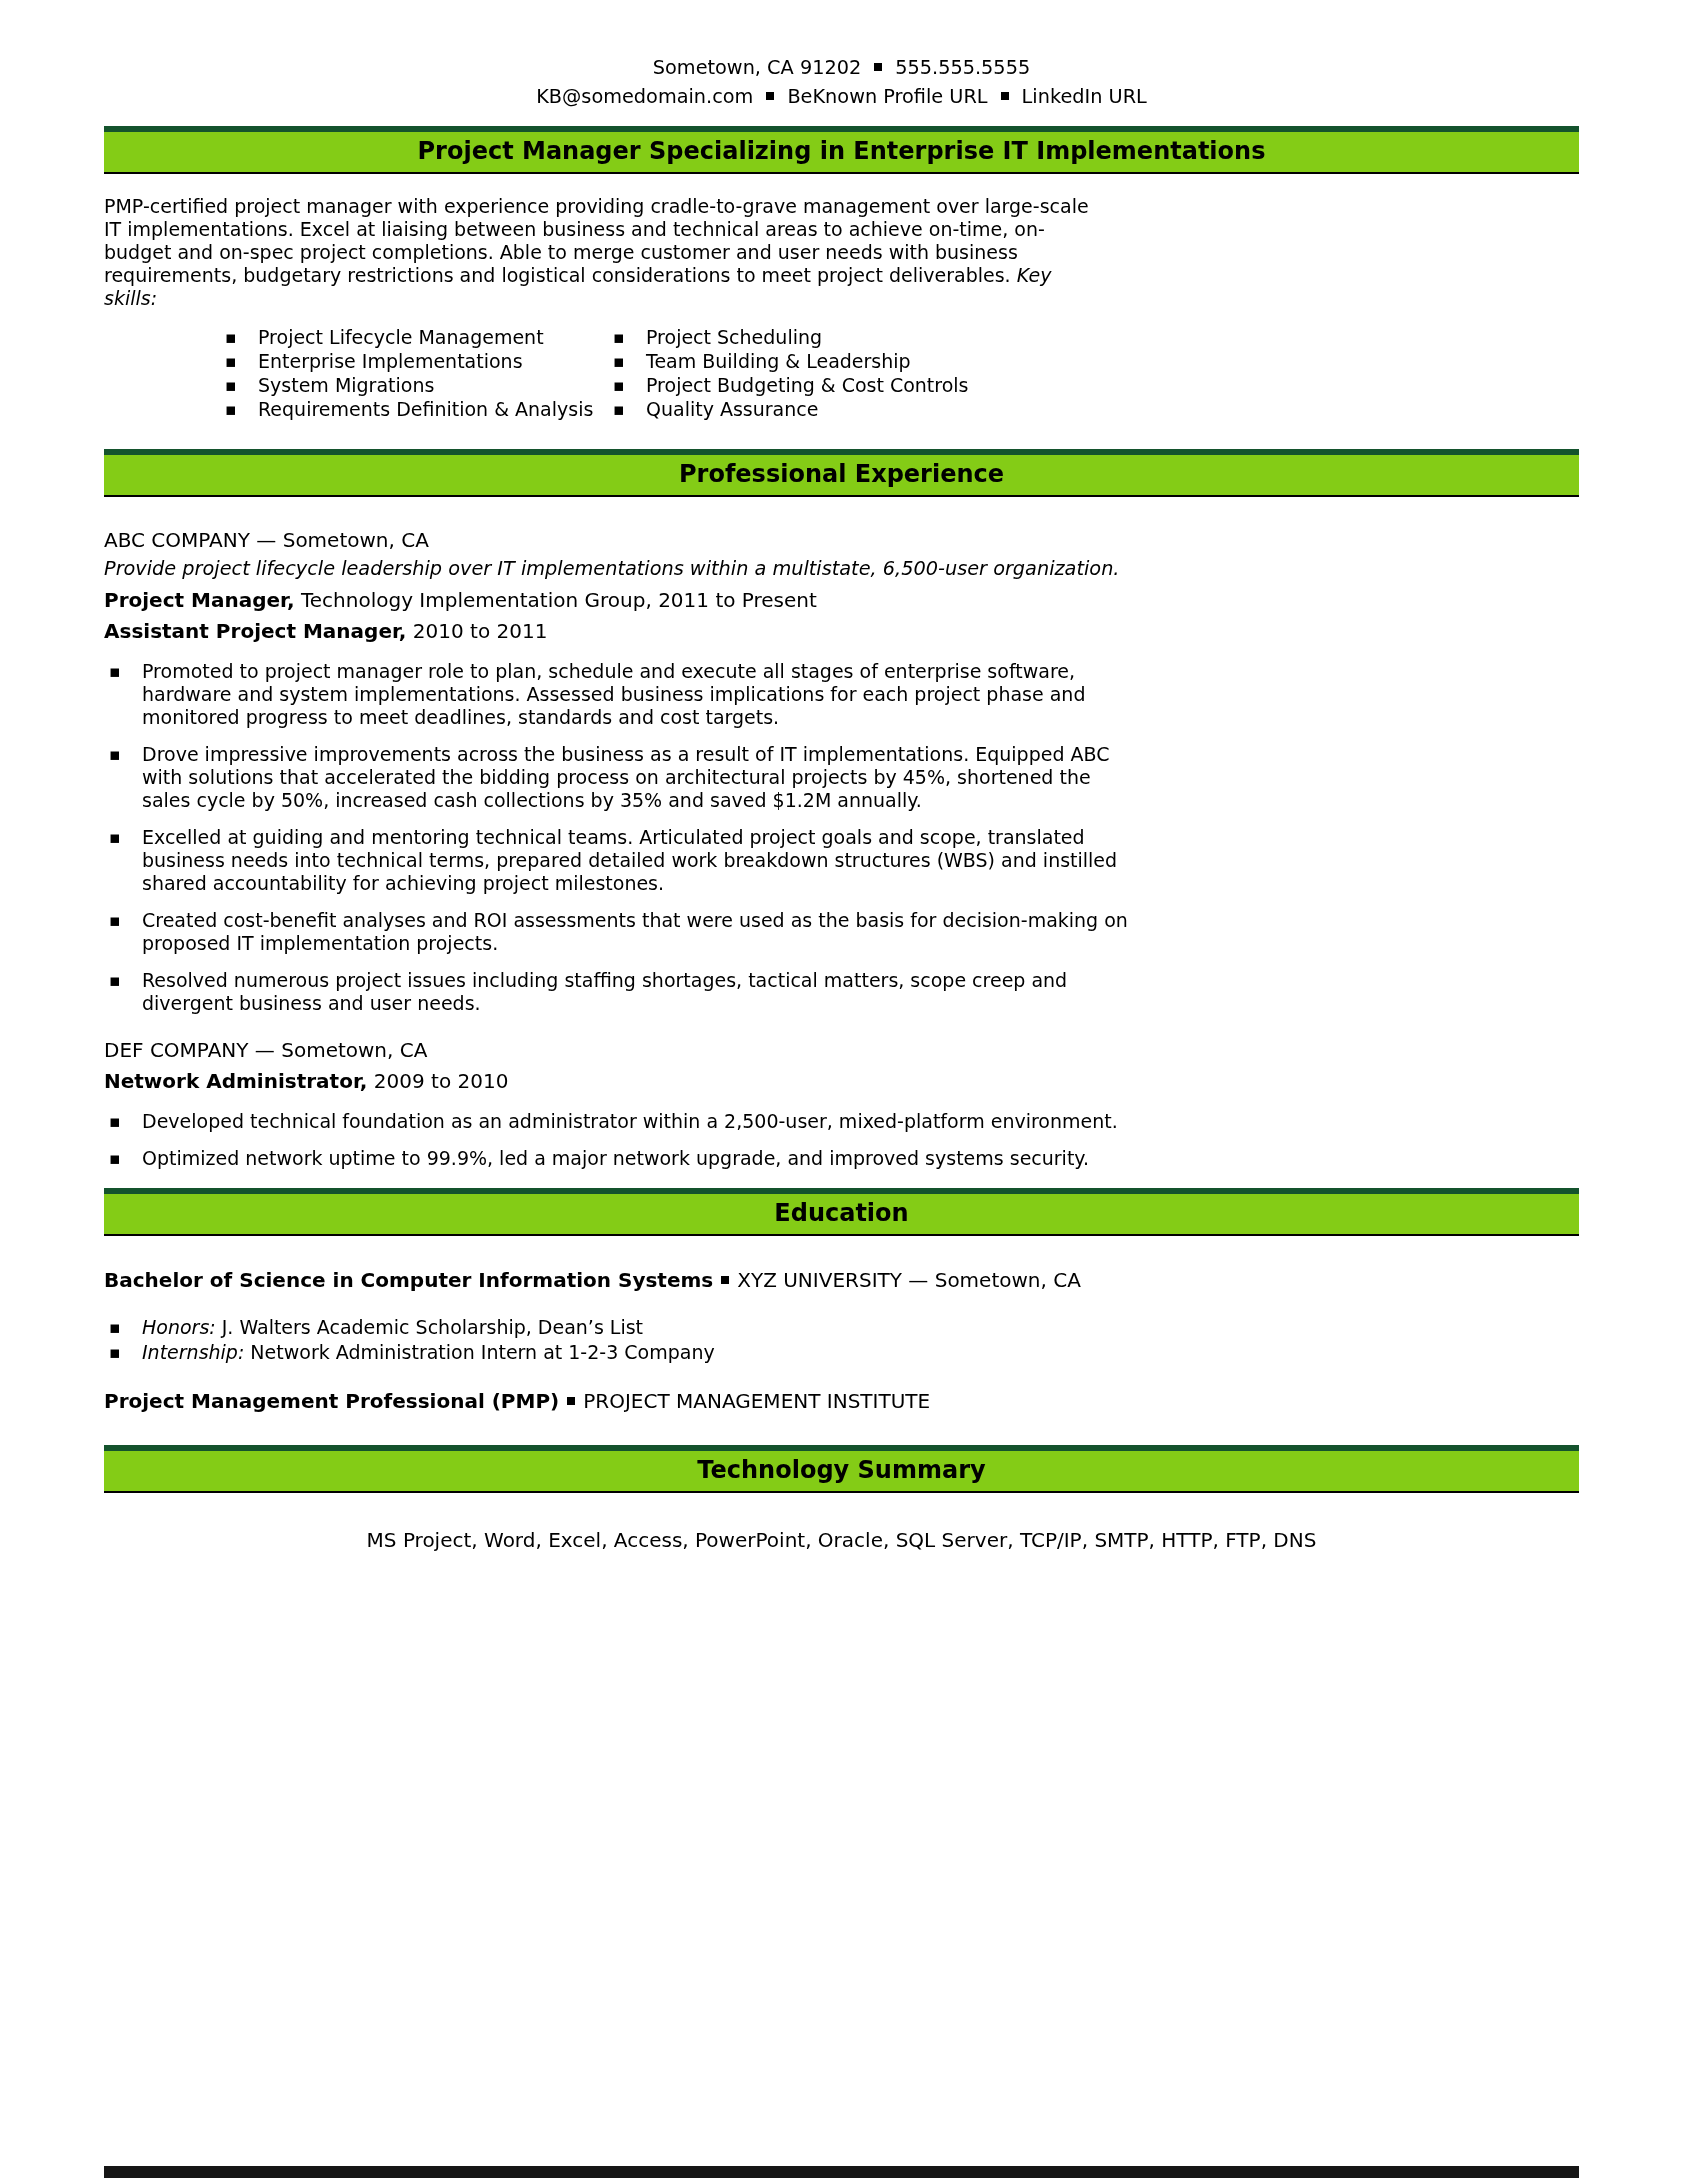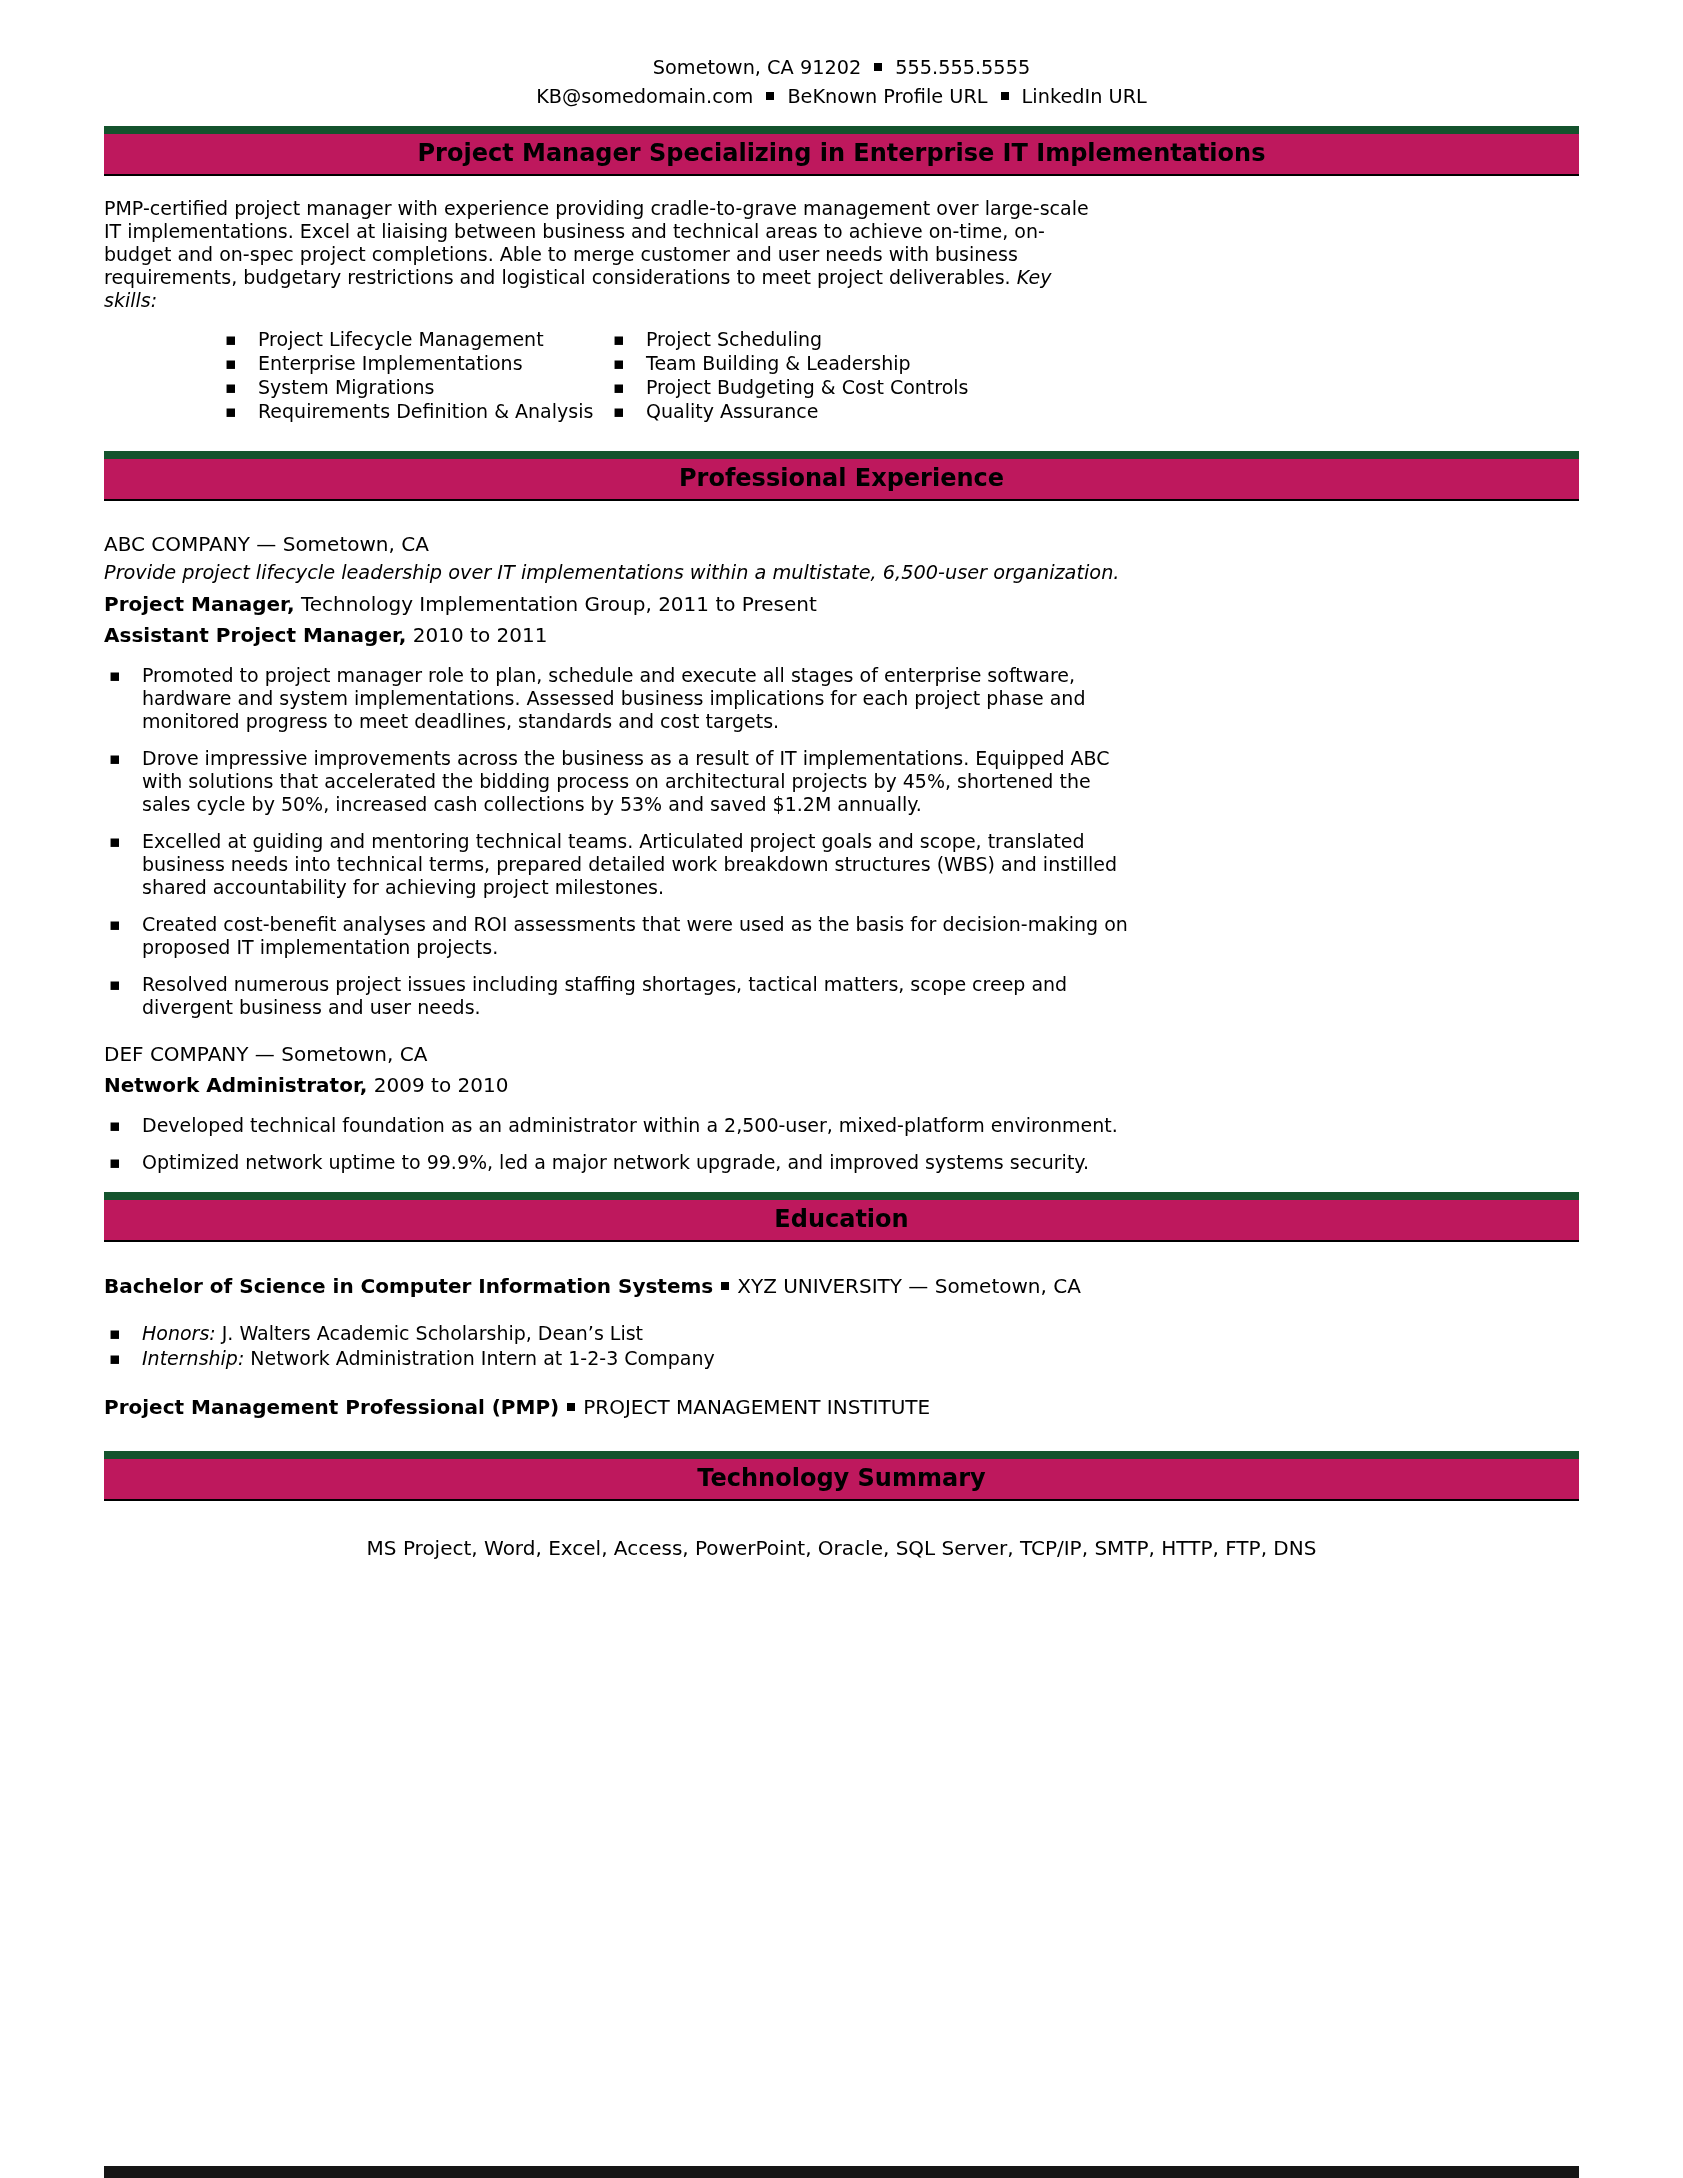--- a/index.html
+++ b/index.html
@@ -16,22 +16,22 @@
 
   
   .name-heading { text-align: center; font-weight: bold; font-size: 45px; letter-spacing: 0.5px; line-height: 51px; }
   .name-heading .cred { font-size: 31px; letter-spacing: 1px; }
   .contact-line { text-align: center; font-size: 19.3px; line-height: 29px; }
   .sq { display: inline-block; width: 8px; height: 8px; background: #000; margin: 0 13px; vertical-align: 3px; }
   .sq.small { width: 8px; height: 8px; margin: 0 8px; }
 
   
   .section-bar {
-    background: #be185d;
-    border-top: 8px solid #14532d;
+    background: #84cc16;
+    border-top: 6px solid #14532d;
     border-bottom: 2px solid #000;
     text-align: center;
     font-weight: bold;
     font-size: 24px;
     padding: 5px 0 7px 0;
   }
   .bar-objective { margin-top: 15px; }
   .bar-experience { margin-top: 28px; }
   .bar-education { margin-top: 18px; }
   .bar-technology { margin-top: 30px; }
@@ -112,21 +112,21 @@
 
   <div class="section-bar bar-experience"><span>Professional Experience</span></div>
 
   <section>
     <div class="company">ABC COMPANY — Sometown, CA</div>
     <div class="tagline">Provide project lifecycle leadership over IT implementations within a multistate, 6,500-user organization.</div>
     <div class="role"><b>Project Manager,</b><span> Technology Implementation Group, 2011 to Present</span></div>
     <div class="role"><b>Assistant Project Manager,</b><span> 2010 to 2011</span></div>
     <ul class="bullets">
       <li>Promoted to project manager role to plan, schedule and execute all stages of enterprise software, hardware and system implementations. Assessed business implications for each project phase and monitored progress to meet deadlines, standards and cost targets.</li>
-      <li>Drove impressive improvements across the business as a result of IT implementations. Equipped ABC with solutions that accelerated the bidding process on architectural projects by 45%, shortened the sales cycle by 50%, increased cash collections by 53% and saved $1.2M annually.</li>
+      <li>Drove impressive improvements across the business as a result of IT implementations. Equipped ABC with solutions that accelerated the bidding process on architectural projects by 45%, shortened the sales cycle by 50%, increased cash collections by 35% and saved $1.2M annually.</li>
       <li>Excelled at guiding and mentoring technical teams. Articulated project goals and scope, translated business needs into technical terms, prepared detailed work breakdown structures (WBS) and instilled shared accountability for achieving project milestones.</li>
       <li>Created cost-benefit analyses and ROI assessments that were used as the basis for decision-making on proposed IT implementation projects.</li>
       <li>Resolved numerous project issues including staffing shortages, tactical matters, scope creep and divergent business and user needs.</li>
     </ul>
   </section>
 
   <section>
     <div class="company second">DEF COMPANY — Sometown, CA</div>
     <div class="role"><b>Network Administrator,</b><span> 2009 to 2010</span></div>
     <ul class="bullets">

